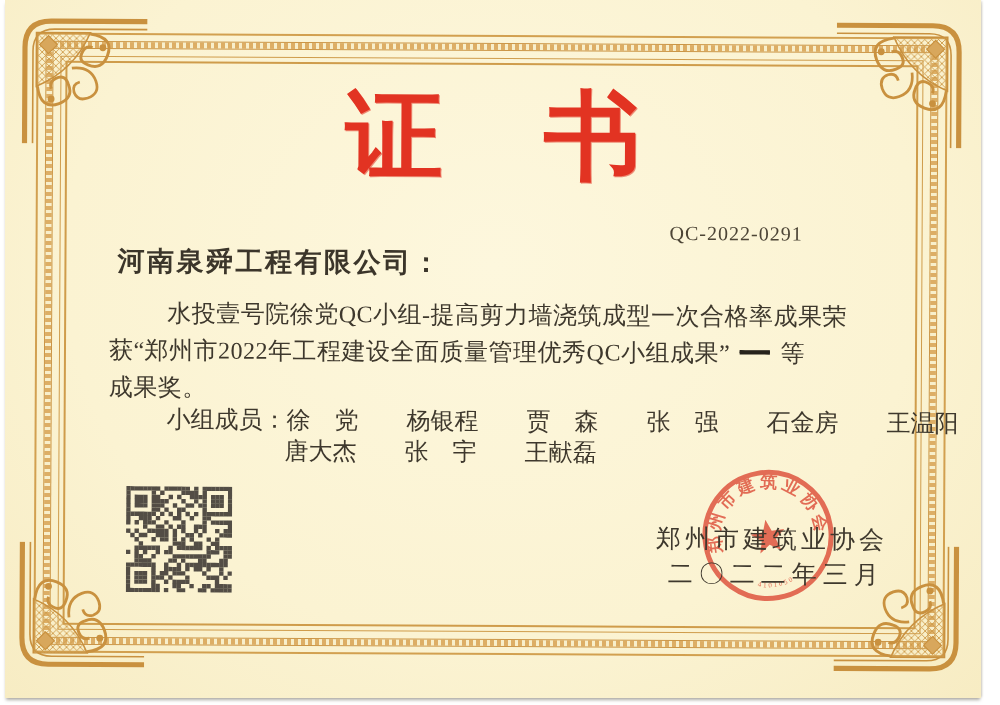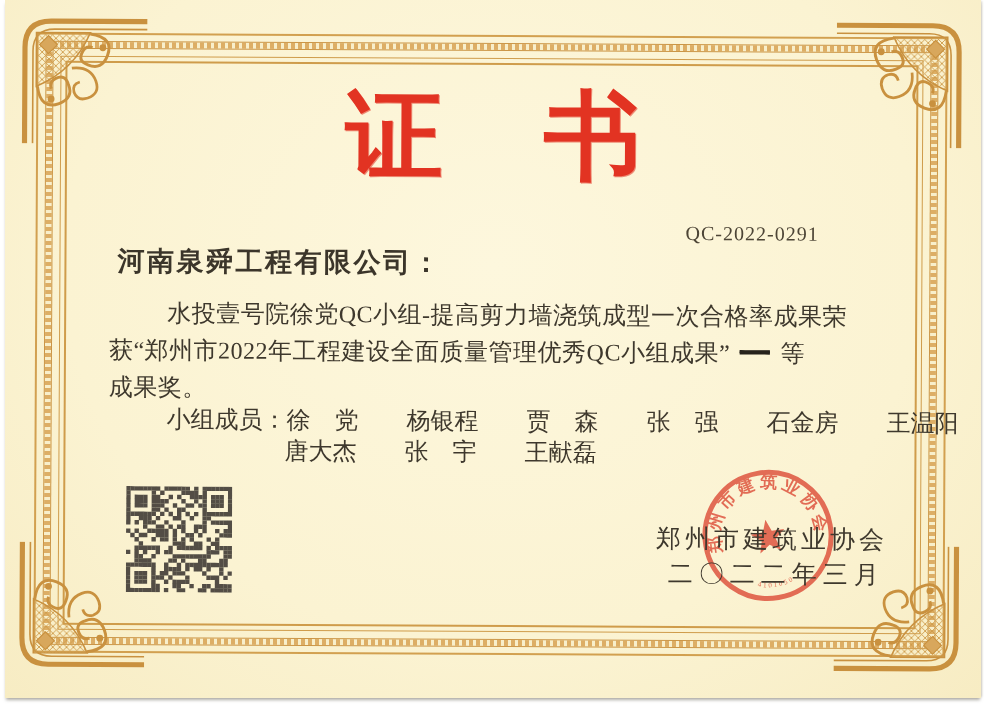--- a/index.html
+++ b/index.html
@@ -31,21 +31,21 @@
   .c-tr { right:20px; top:20px;    transform:rotate(90deg); }
   .c-br { right:20px; bottom:28px; transform:rotate(180deg); }
   .c-bl { left:15px;  bottom:28px; transform:rotate(270deg); }
 
   
   .title {
     position:absolute; top:86px; left:0; width:100%; text-align:center;
     font-size:97px; font-weight:bold; line-height:1.05; color:#e23322;
     letter-spacing:2px; text-shadow:1px 1px 0 rgba(226,51,34,.55);
   }
-  .cert-number { position:absolute; left:680px; top:221px; font-size:20px; color:#4d4536; letter-spacing:1px; }
+  .cert-number { position:absolute; left:664px; top:221px; font-size:20px; color:#4d4536; letter-spacing:1px; }
   .recipient   { position:absolute; left:112px; top:245px; font-size:27px; font-weight:bold; color:#3b352a; letter-spacing:2.5px; }
 
   .body-text { position:absolute; left:104px; top:297px; width:806px; font-size:24px; line-height:37px; color:#3e382d; letter-spacing:.5px; }
   .body-text p { margin:0; }
   .indent-first { text-indent:58px; }
   .grade {
     display:inline-block; margin:0 13px; font-weight:bold; color:#27231c;
     transform:scaleX(1.35) scaleY(1.05);
     text-shadow:0 1px 0 #27231c, 0 -0.5px 0 #27231c;
   }

